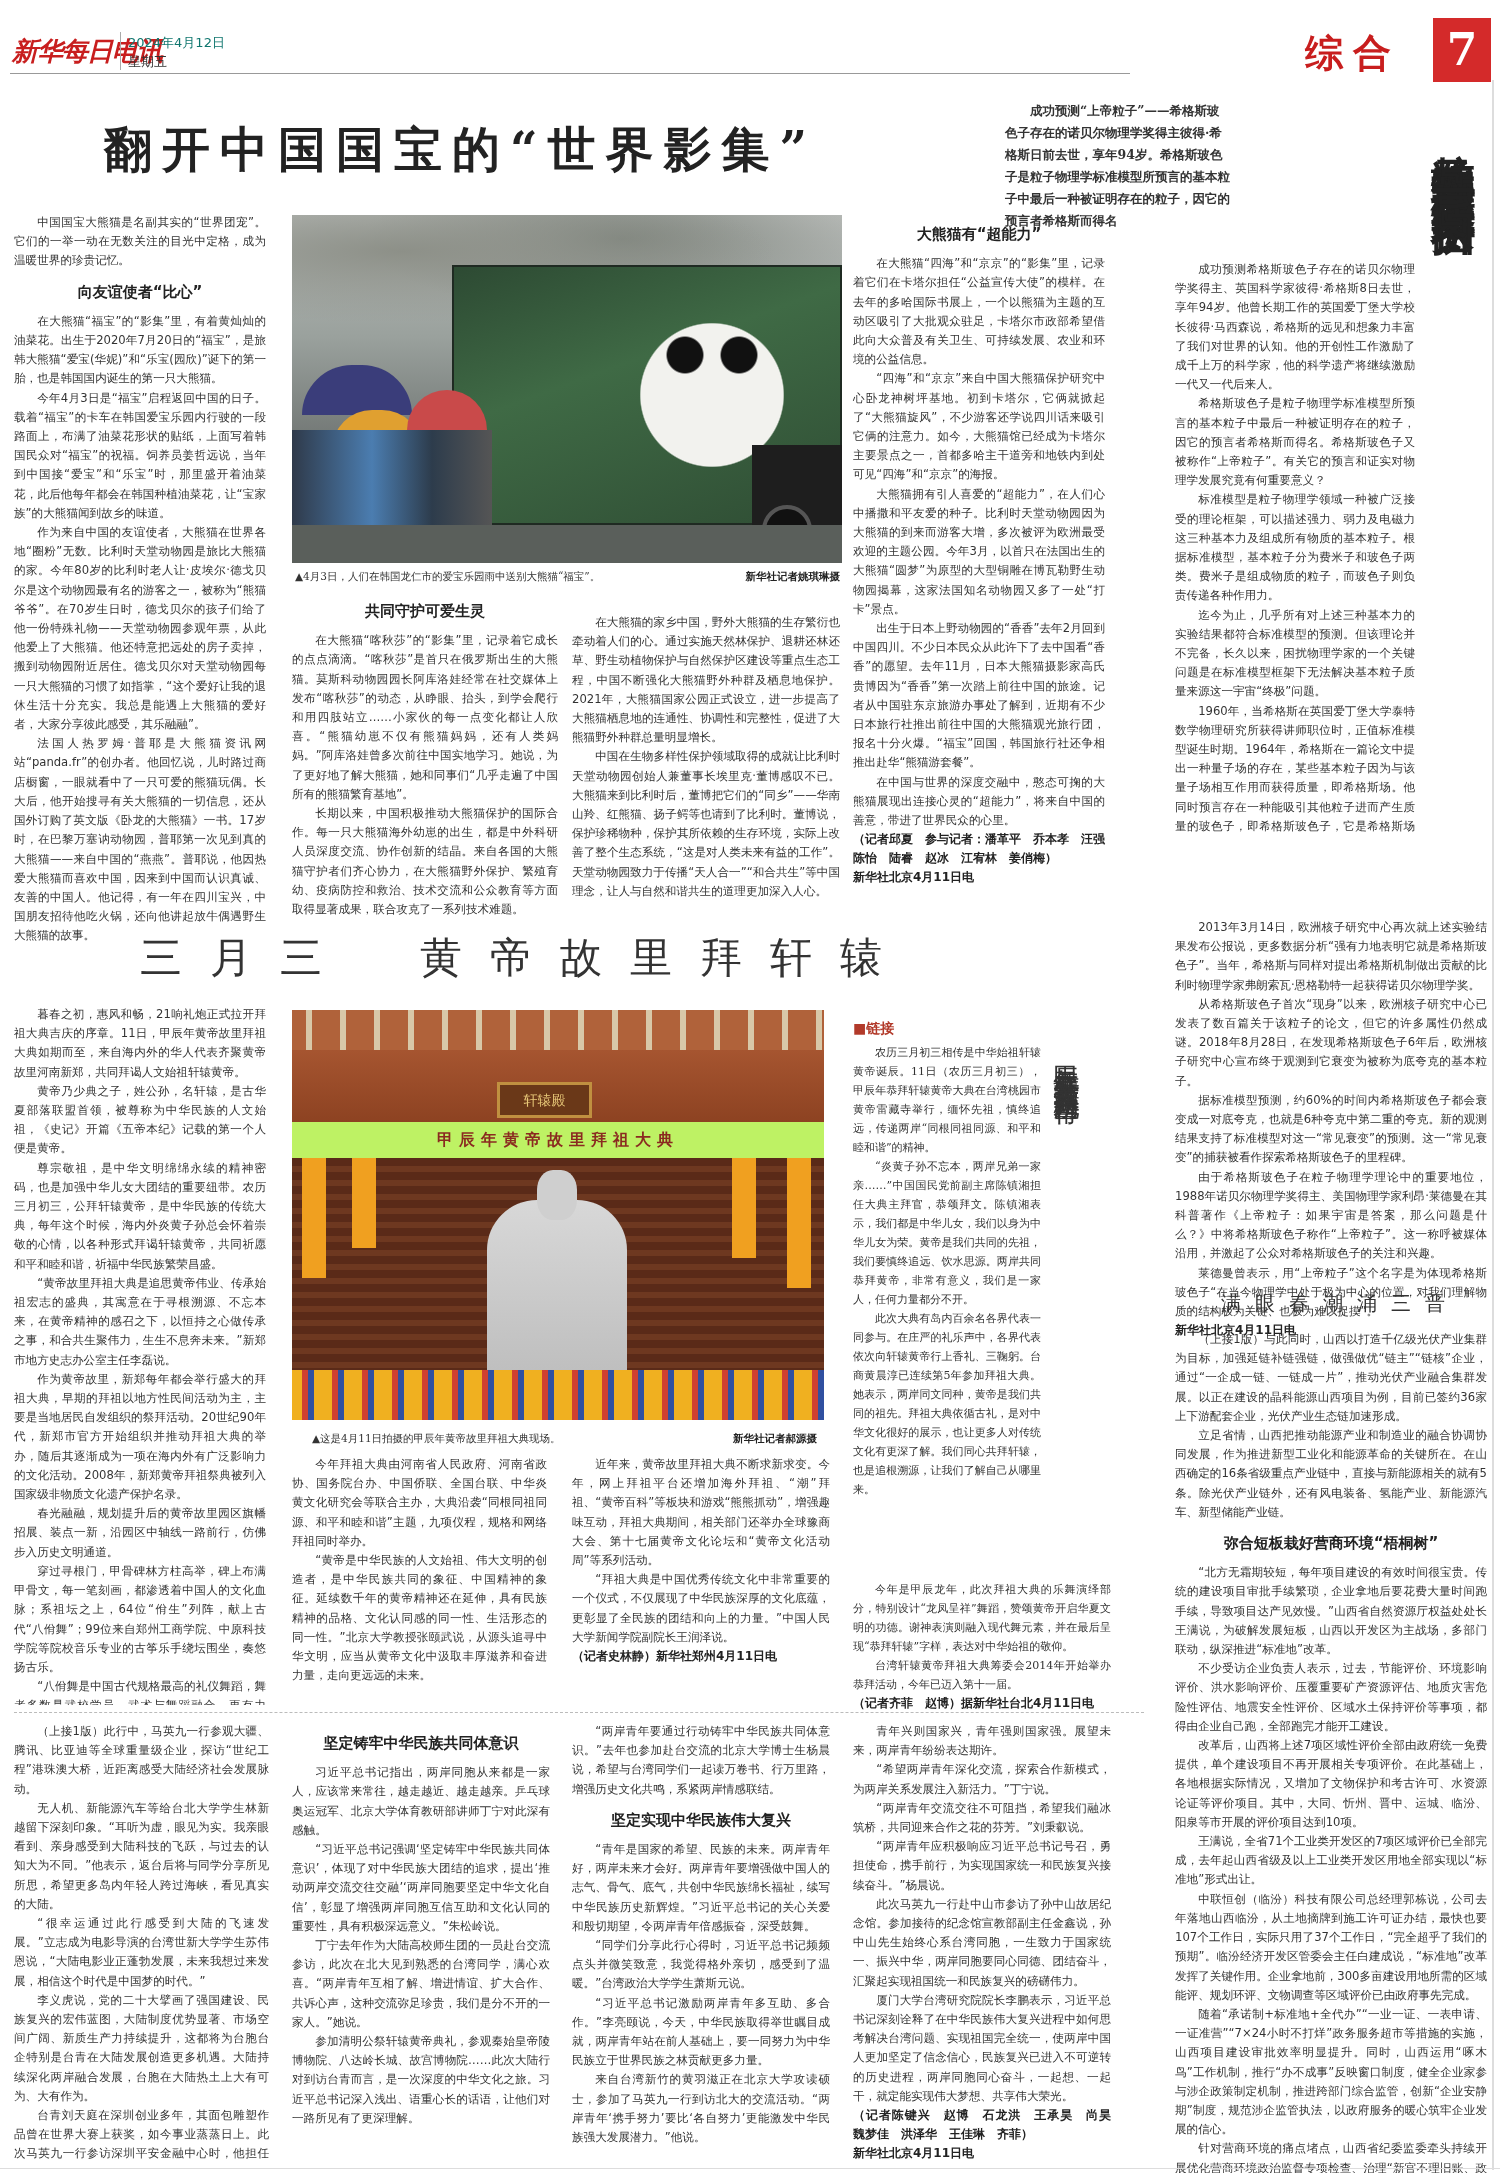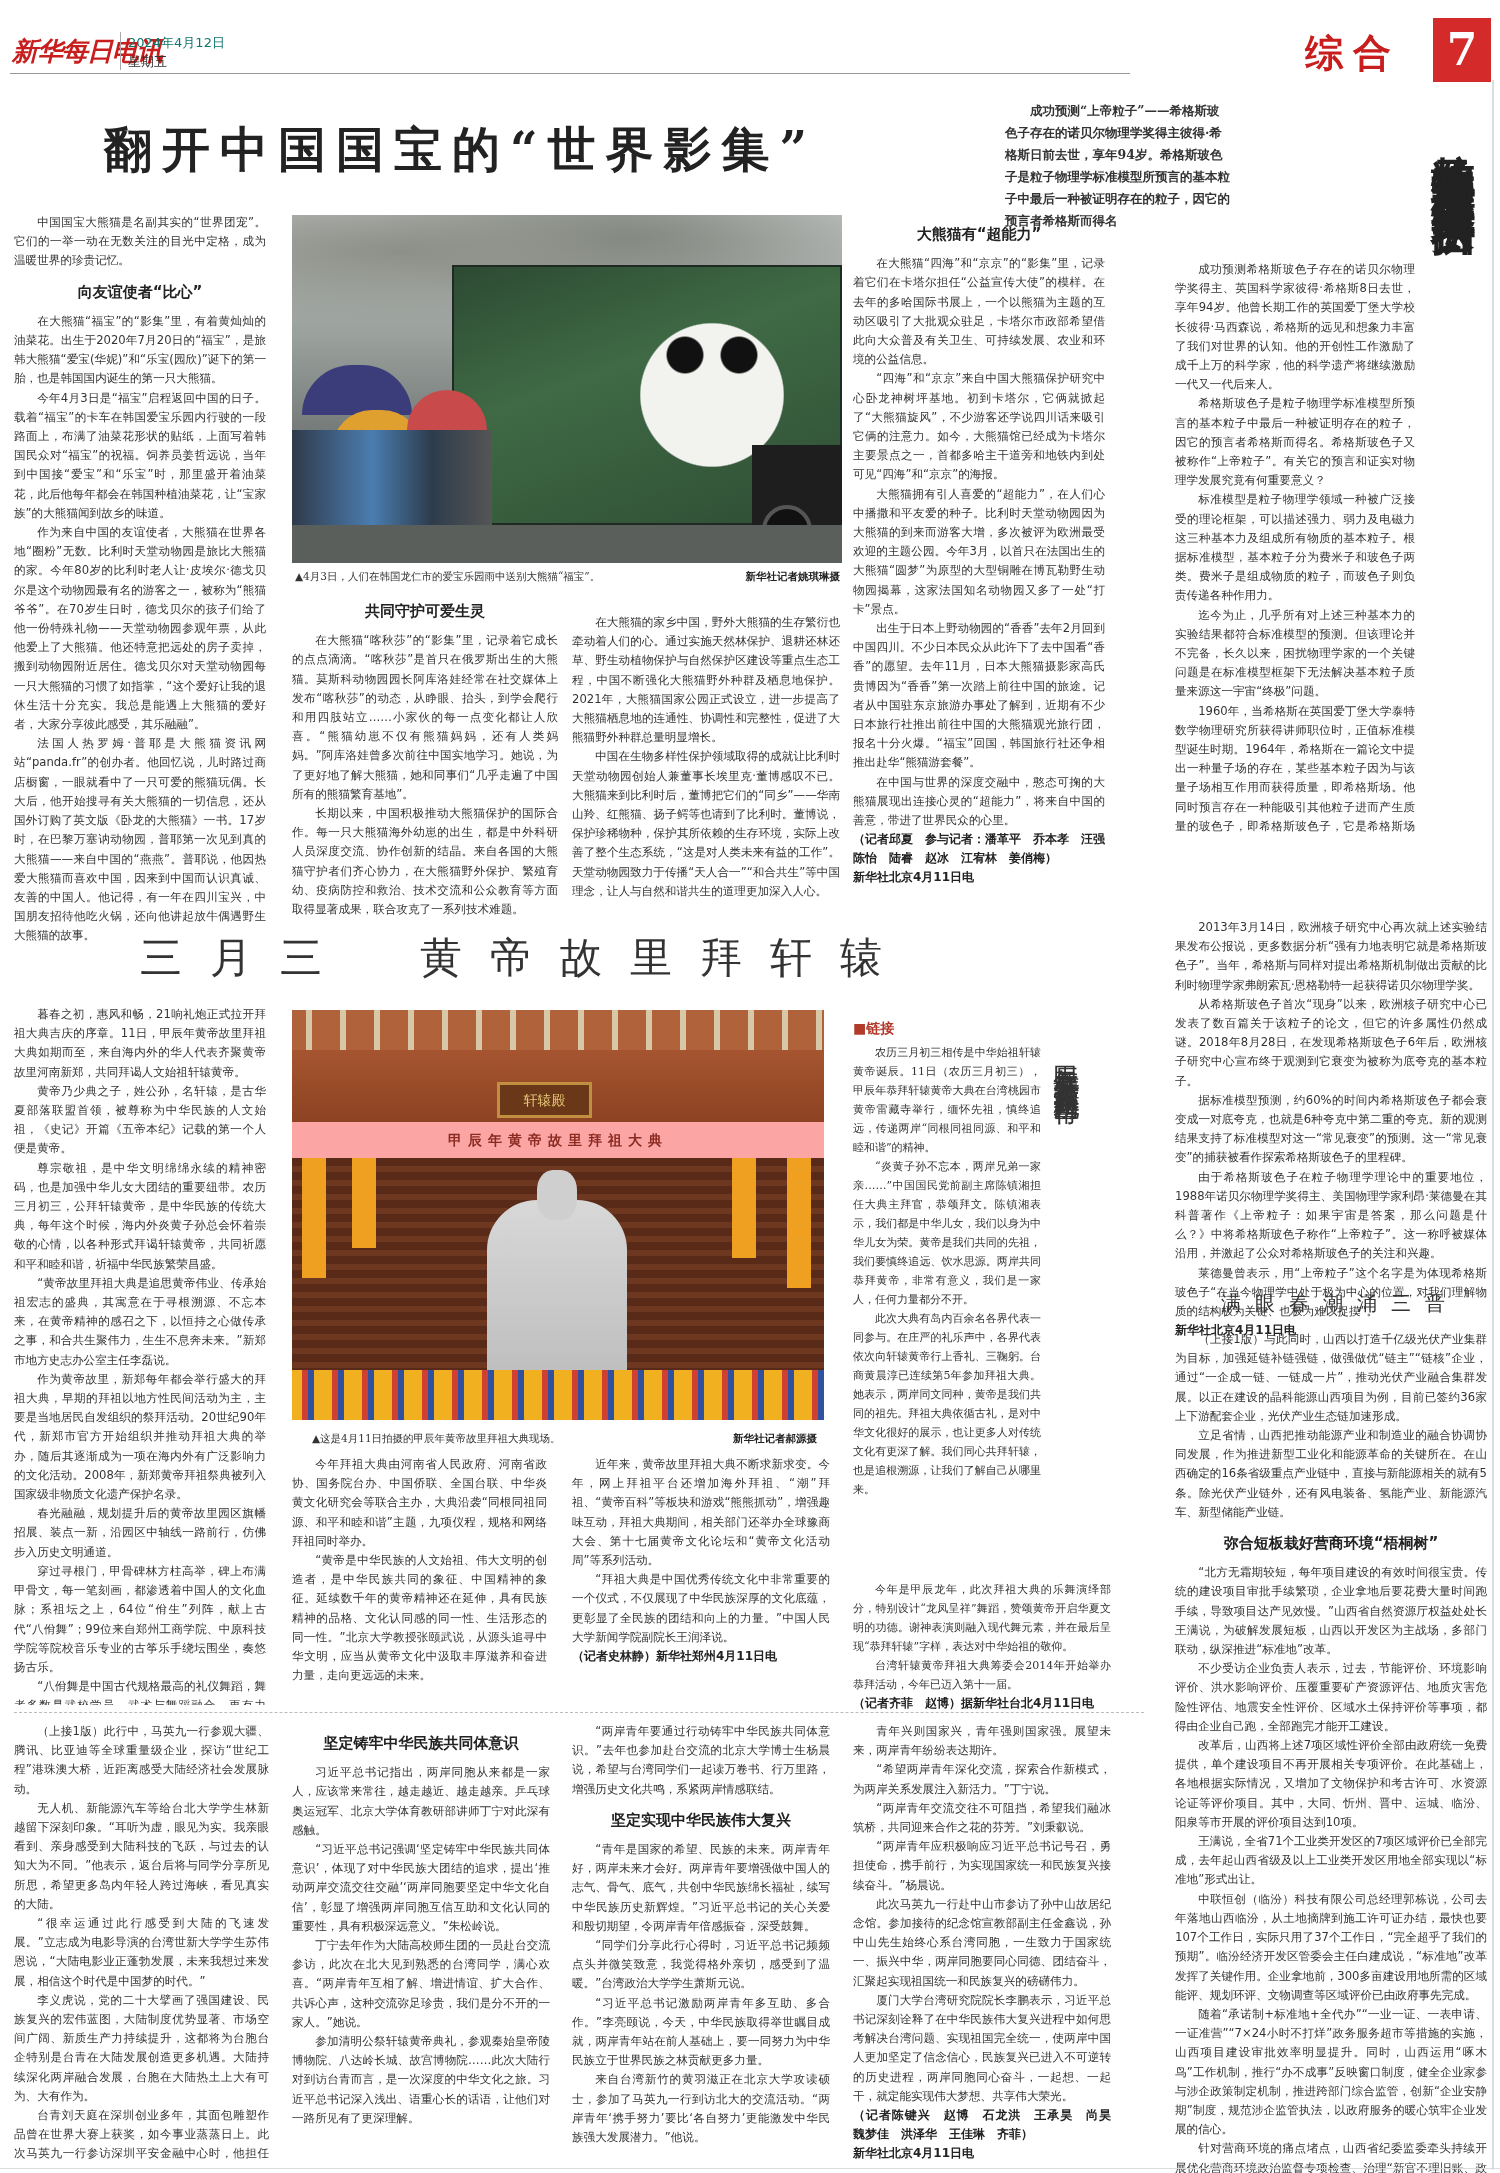--- a/index.html
+++ b/index.html
@@ -132,21 +132,21 @@
   <p>穿过寻根门，甲骨碑林方柱高举，碑上布满甲骨文，每一笔刻画，都渗透着中国人的文化血脉；系祖坛之上，64位“佾生”列阵，献上古代“八佾舞”；99位来自郑州工商学院、中原科技学院等院校音乐专业的古筝乐手绕坛围坐，奏悠扬古乐。</p>
   <p>“八佾舞是中国古代规格最高的礼仪舞蹈，舞者多数是武校学员，武术与舞蹈融合，更有力量，更显威仪。”拜祖大典筹委会组织部相关负责人介绍说。</p>
 </div>
 
 <div class="abs" style="left:292px;top:1010px;width:532px;height:410px;overflow:hidden;background:#7a3a1e">
   <div class="abs" style="left:0;top:0;width:532px;height:40px;background:repeating-linear-gradient(90deg,#b0623a 0 14px,#d8c8a8 14px 20px,#b0623a 20px 34px)"></div>
   <div class="abs" style="left:0;top:40px;width:532px;height:80px;background:linear-gradient(180deg,#a65530,#8a4020)"></div>
   <div class="abs" style="left:205px;top:72px;width:95px;height:36px;background:#6a3818;border:3px solid #c09040;color:#e8c878;text-align:center;font-size:14px;line-height:30px;font-family:'DejaVu Serif',serif">
     <span>轩辕殿</span>
   </div>
-  <div class="abs" style="left:0;top:112px;width:532px;height:36px;background:#fca5a5;color:#8a2a20;text-align:center;font-family:'DejaVu Serif',serif;font-weight:bold;font-size:14px;line-height:36px;letter-spacing:6px">
+  <div class="abs" style="left:0;top:112px;width:532px;height:36px;background:#bef264;color:#8a2a20;text-align:center;font-family:'DejaVu Serif',serif;font-weight:bold;font-size:16px;line-height:36px;letter-spacing:6px">
     <span>甲辰年黄帝故里拜祖大典</span>
   </div>
   <div class="abs" style="left:0;top:148px;width:532px;height:220px;background:repeating-linear-gradient(180deg,#5a2a18 0 8px,#6e3820 8px 14px)"></div>
   <div class="abs" style="left:10px;top:148px;width:24px;height:120px;background:#f0a020"></div>
   <div class="abs" style="left:60px;top:148px;width:24px;height:90px;background:#f0a020"></div>
   <div class="abs" style="left:440px;top:148px;width:24px;height:100px;background:#f0a020"></div>
   <div class="abs" style="left:495px;top:148px;width:24px;height:130px;background:#f0a020"></div>
   <div class="abs" style="left:195px;top:190px;width:140px;height:190px;background:linear-gradient(180deg,#d8d8d8,#bcbcbc);border-radius:50px 50px 8px 8px"></div>
   <div class="abs" style="left:245px;top:160px;width:40px;height:50px;background:#cfcfcf;border-radius:40%"></div>
   <div class="abs" style="left:0;top:360px;width:532px;height:50px;background:repeating-linear-gradient(90deg,#f0b020 0 10px,#d04030 10px 16px,#3050a0 16px 22px,#f0b020 22px 30px)"></div>

